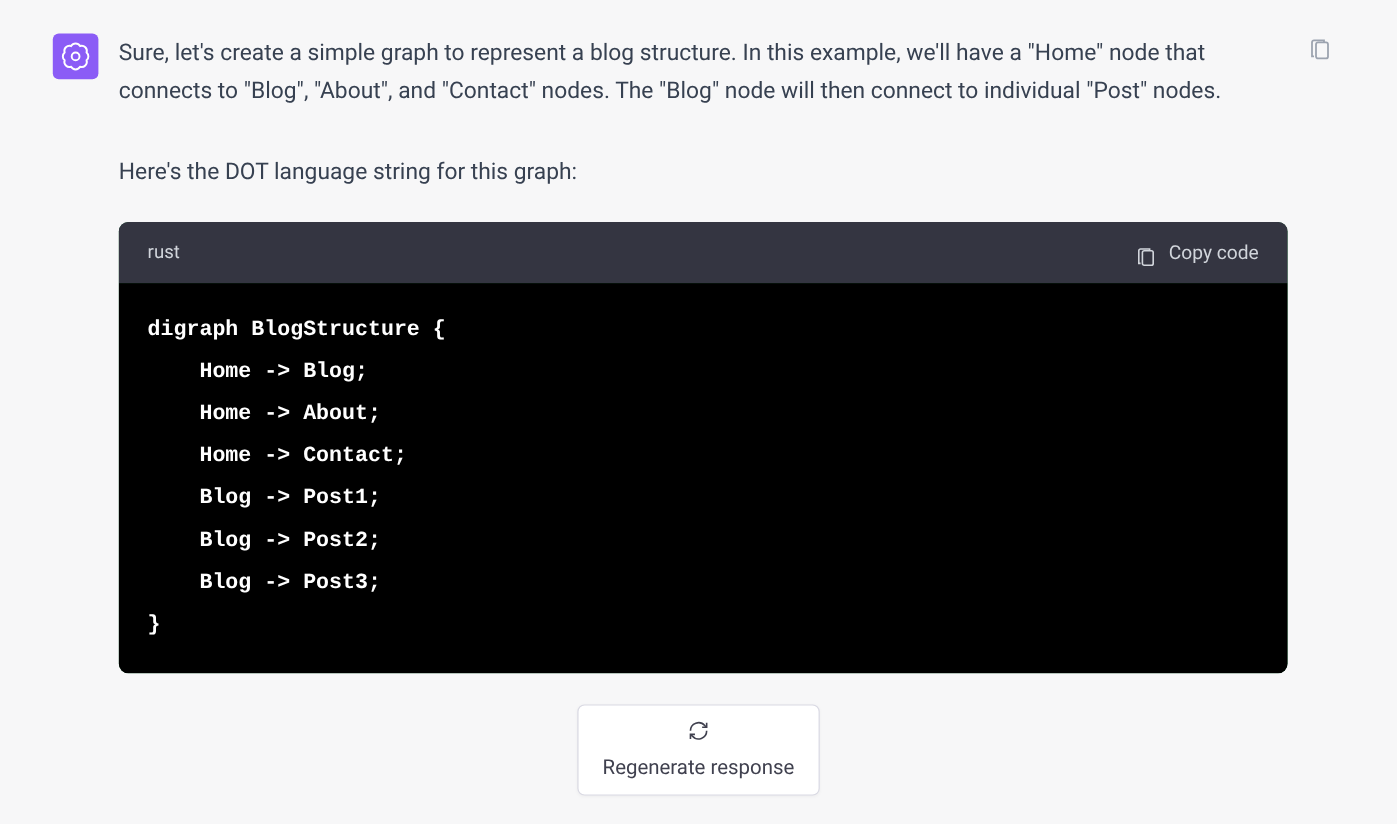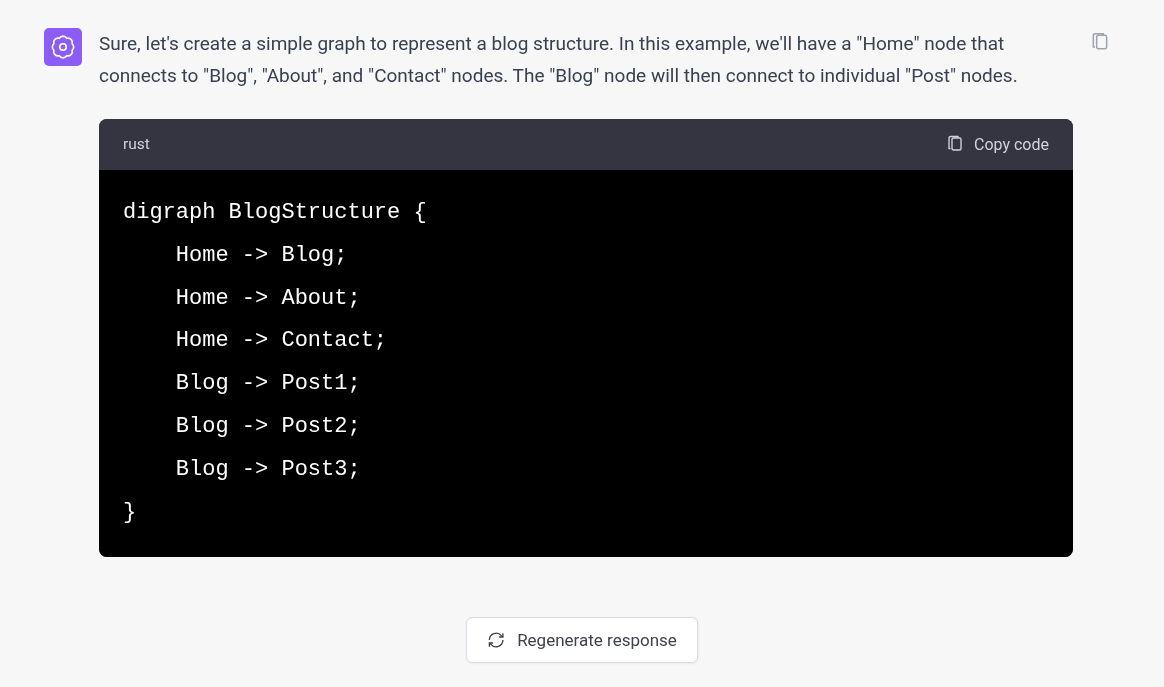--- a/index.html
+++ b/index.html
@@ -76,42 +76,42 @@
       align-items: center;
       justify-content: space-between;
       padding: 12px 24px;
       font-size: 15.5px;
     }
     .code-lang {
       color: #d1d5db;
     }
     .copy-btn {
       display: flex;
-      align-items: center;
+      align-items: flex-end;
       gap: 10px;
       color: #d1d5db;
       cursor: pointer;
       font-size: 16px;
     }
     .copy-btn svg {
       width: 18px;
       height: 18px;
       stroke: currentColor;
       fill: none;
       stroke-width: 1.8;
     }
     .code-body {
       background: #000;
       color: #fff;
       font-family: "SFMono-Regular", Consolas, "Liberation Mono", Menlo, Courier, monospace;
-      font-size: 22px;
+      font-size: 18px;
       line-height: 1.95;
       padding: 22px 31px 22px 24px;
       white-space: pre;
-      font-weight: 400;
+      font-weight: 700;
     }
     .bottom-buttons {
       position: absolute;
       bottom: 24px;
       left: 50%;
       transform: translateX(-50%);
       display: flex;
       gap: 20px;
     }
     .pill-btn {
@@ -119,20 +119,21 @@
       border: 1px solid #d9d9e3;
       border-radius: 6px;
       padding: 12px 20px;
       display: flex;
       align-items: center;
       gap: 12px;
       font-size: 17px;
       color: #40414f;
       cursor: pointer;
       box-shadow: 0 1px 3px rgba(0,0,0,0.04);
+      flex-direction: column;
     }
     .pill-btn svg {
       width: 18px;
       height: 18px;
       stroke: currentColor;
       fill: none;
       stroke-width: 1.8;
     }
   </style>
 </head>
@@ -141,20 +142,21 @@
 <div class="message-row">
   <div class="avatar">
     <svg viewBox="0 0 24 24">
       <path d="M12 2a4 4 0 0 1 3.46 2 4 4 0 0 1 5 5 4 4 0 0 1 0 6 4 4 0 0 1-5 5A4 4 0 0 1 12 22a4 4 0 0 1-3.46-2 4 4 0 0 1-5-5 4 4 0 0 1 0-6 4 4 0 0 1 5-5A4 4 0 0 1 12 2z"></path>
       <circle cx="12" cy="12" r="3"></circle>
     </svg>
   </div>
 
   <div class="content">
     <p>Sure, let's create a simple graph to represent a blog structure. In this example, we'll have a "Home" node that connects to "Blog", "About", and "Contact" nodes. The "Blog" node will then connect to individual "Post" nodes.</p>
+    <p class="gap">Here's the DOT language string for this graph:</p>
 
     <div class="code-block">
       <div class="code-header">
         <span class="code-lang">rust</span>
         <div class="copy-btn">
           <svg viewBox="0 0 24 24">
             <rect x="8" y="4" width="12" height="16" rx="2"></rect>
             <path d="M16 4V2H6a2 2 0 0 0-2 2v14h2"></path>
           </svg>
           <span>Copy code</span>

